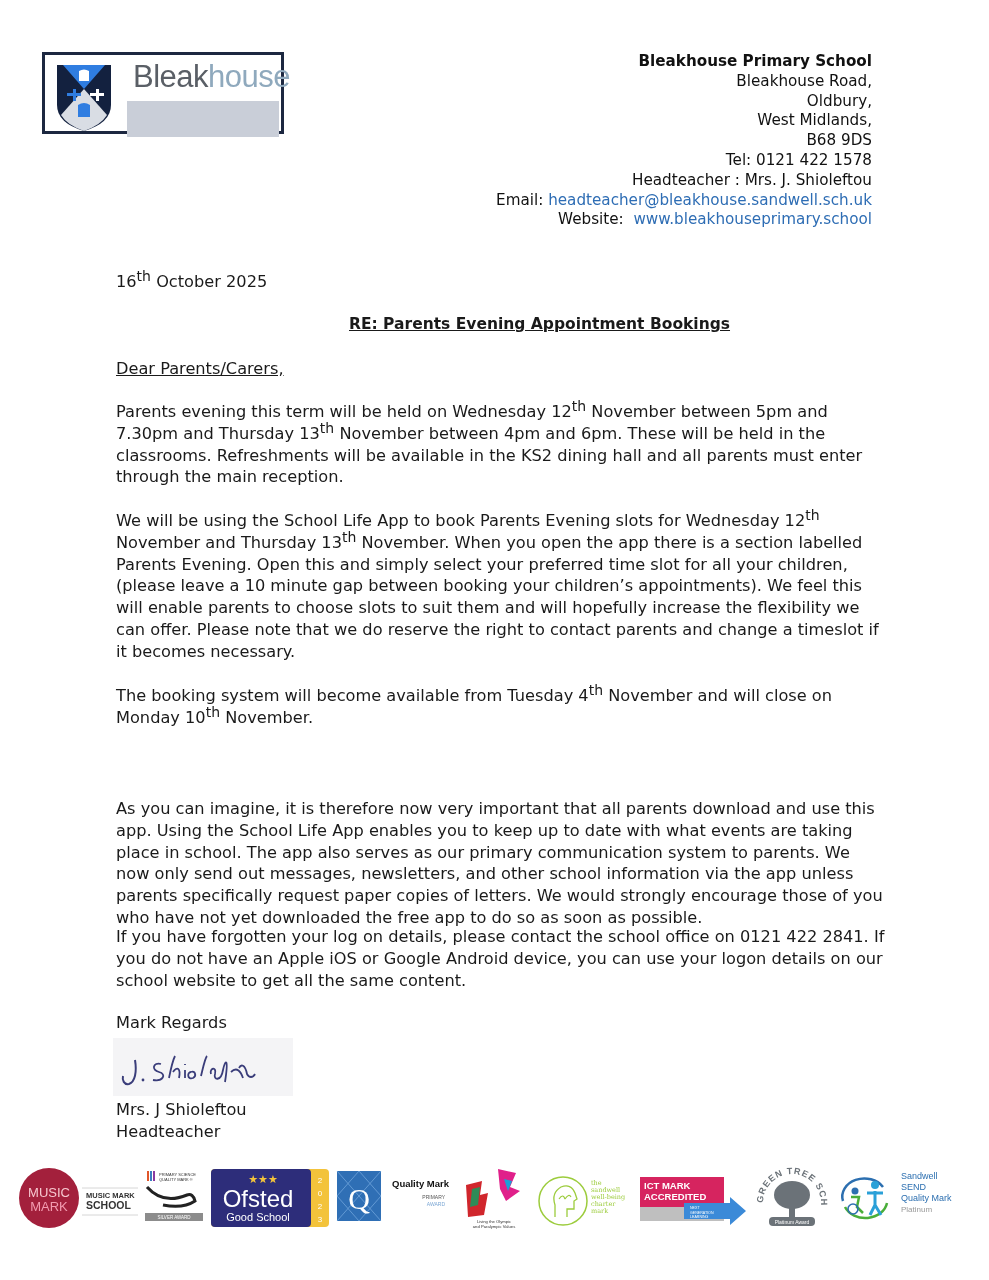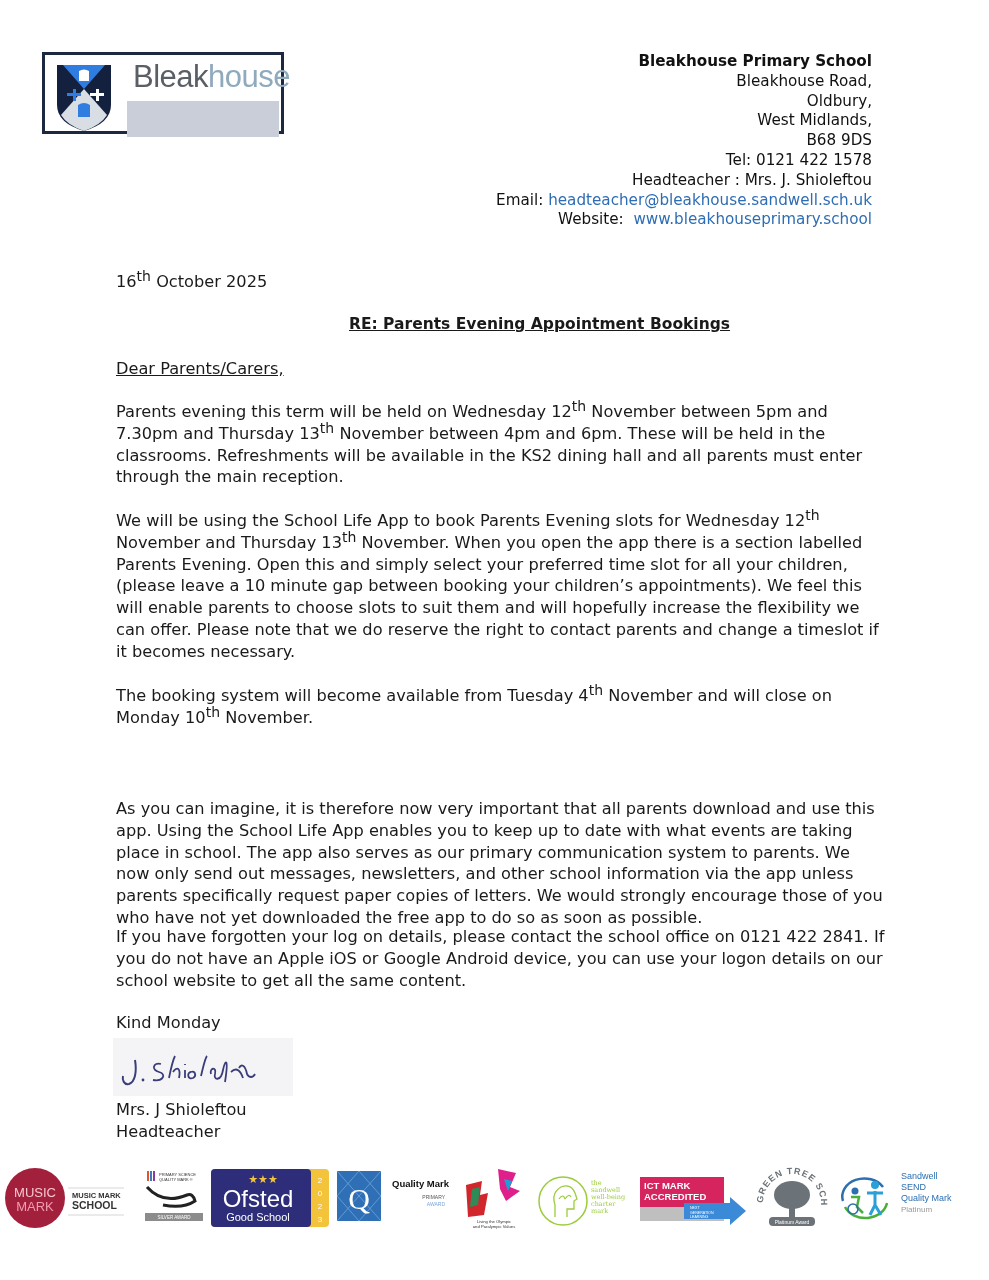--- a/index.html
+++ b/index.html
@@ -31,21 +31,21 @@
   #p4 { top: 751px; margin-top: 47px; }
   #p5 { top: 926px; }
   #regards { top: 1012px; }
   #signature { left: 113px; top: 1038px; width: 180px; height: 58px; background: #f4f4f6; }
   #signature svg { width: 180px; height: 58px; }
   #signer { top: 1099px; }
   #role { top: 1121px; }
 
   
   .badge { position: absolute; top: 1165px; height: 66px; }
-  #b-music { left: 4px; width: 130px; }
+  #b-music { left: 18px; width: 130px; }
   #b-science { left: 143px; width: 62px; }
   #b-ofsted { left: 211px; width: 118px; }
   #b-quality { left: 335px; width: 118px; }
   #b-olympic { left: 462px; width: 64px; }
   #b-wellbeing { left: 537px; width: 100px; }
   #b-ict { left: 640px; width: 108px; }
   #b-green { left: 753px; width: 78px; }
   #b-send { left: 837px; width: 140px; }
   .badge svg { width: 100%; height: 100%; overflow: visible; }
   .btxt { font-family: "Liberation Sans", sans-serif; }
@@ -89,21 +89,21 @@
 <div id="p1" class="abs para"><span>Parents evening this term will be held on Wednesday 12</span><sup>th</sup><span> November between 5pm and 7.30pm and Thursday 13</span><sup>th</sup><span> November between 4pm and 6pm. These will be held in the classrooms. Refreshments will be available in the KS2 dining hall and all parents must enter through the main reception.</span></div>
 
 <div id="p2" class="abs para"><span>We will be using the School Life App to book Parents Evening slots for Wednesday 12</span><sup>th</sup><span> November and Thursday 13</span><sup>th</sup><span> November. When you open the app there is a section labelled Parents Evening. Open this and simply select your preferred time slot for all your children, (please leave a 10 minute gap between booking your children’s appointments). We feel this will enable parents to choose slots to suit them and will hopefully increase the flexibility we can offer. Please note that we do reserve the right to contact parents and change a timeslot if it becomes necessary.</span></div>
 
 <div id="p3" class="abs para"><span>The booking system will become available from Tuesday 4</span><sup>th</sup><span> November and will close on Monday 10</span><sup>th</sup><span> November.</span></div>
 
 <div id="p4" class="abs para">As you can imagine, it is therefore now very important that all parents download and use this app. Using the School Life App enables you to keep up to date with what events are taking place in school. The app also serves as our primary communication system to parents. We now only send out messages, newsletters, and other school information via the app unless parents specifically request paper copies of letters. We would strongly encourage those of you who have not yet downloaded the free app to do so as soon as possible.</div>
 
 <div id="p5" class="abs para">If you have forgotten your log on details, please contact the school office on 0121 422 2841.  If you do not have an Apple iOS or Google Android device, you can use your logon details on our school website to get all the same content.</div>
 
-<div id="regards" class="abs para">Kind Monday</div>
+<div id="regards" class="abs para">Mark Regards</div>
 
 <div id="signature" class="abs">
   <svg viewBox="0 0 180 58">
     <path d="M22 22 C24 34 22 44 16 46 C11 47 9 42 10 38" fill="none" stroke="#3a3d7a" stroke-width="2"></path>
     <circle cx="30" cy="42" r="1.4" fill="#3a3d7a"></circle>
     <path d="M48 26 C40 24 38 32 46 34 C54 36 50 44 40 42 M56 40 C58 30 60 22 62 18 M60 34 C64 28 68 30 66 40 M72 32 L72 40 M72 26 L72 27 M78 34 C74 34 74 42 80 40 C84 38 82 32 78 34 M88 38 C90 30 92 20 94 18 M98 36 C96 30 104 28 102 36 C100 42 108 44 110 32 C112 22 116 18 112 44 M118 34 C124 28 128 34 130 40 M126 30 C128 26 132 26 134 36 C136 40 140 40 142 36" fill="none" stroke="#3a3d7a" stroke-width="1.8"></path>
   </svg>
 </div>
 
 <div id="signer" class="abs para">Mrs. J Shioleftou</div>

